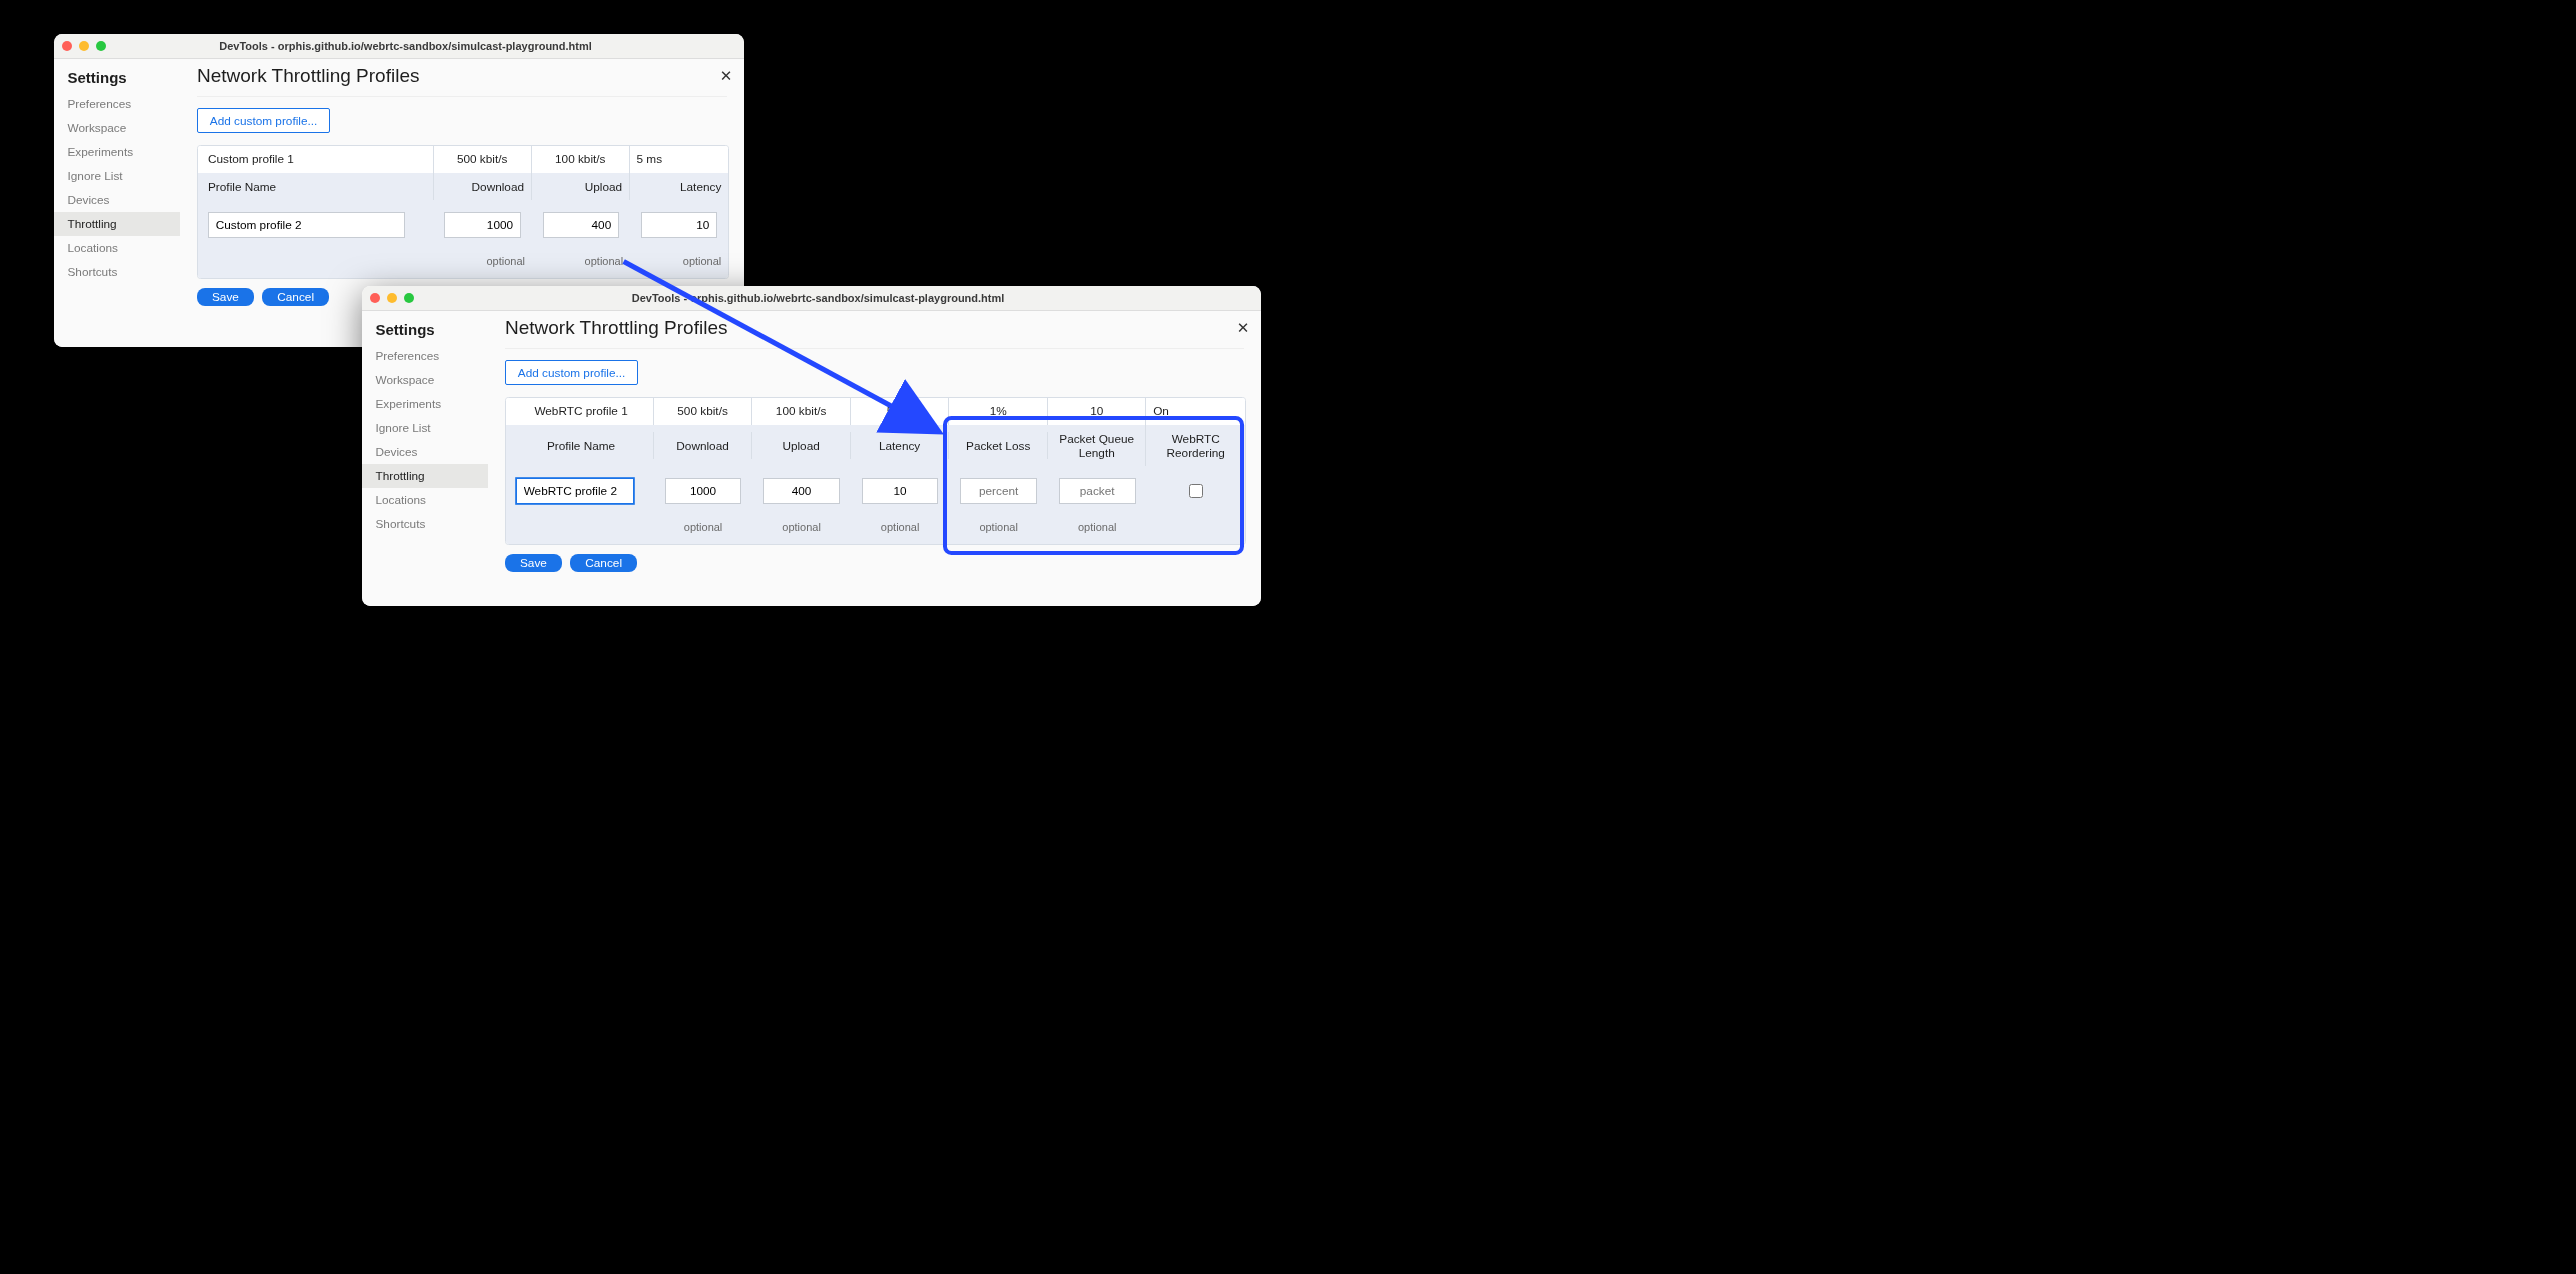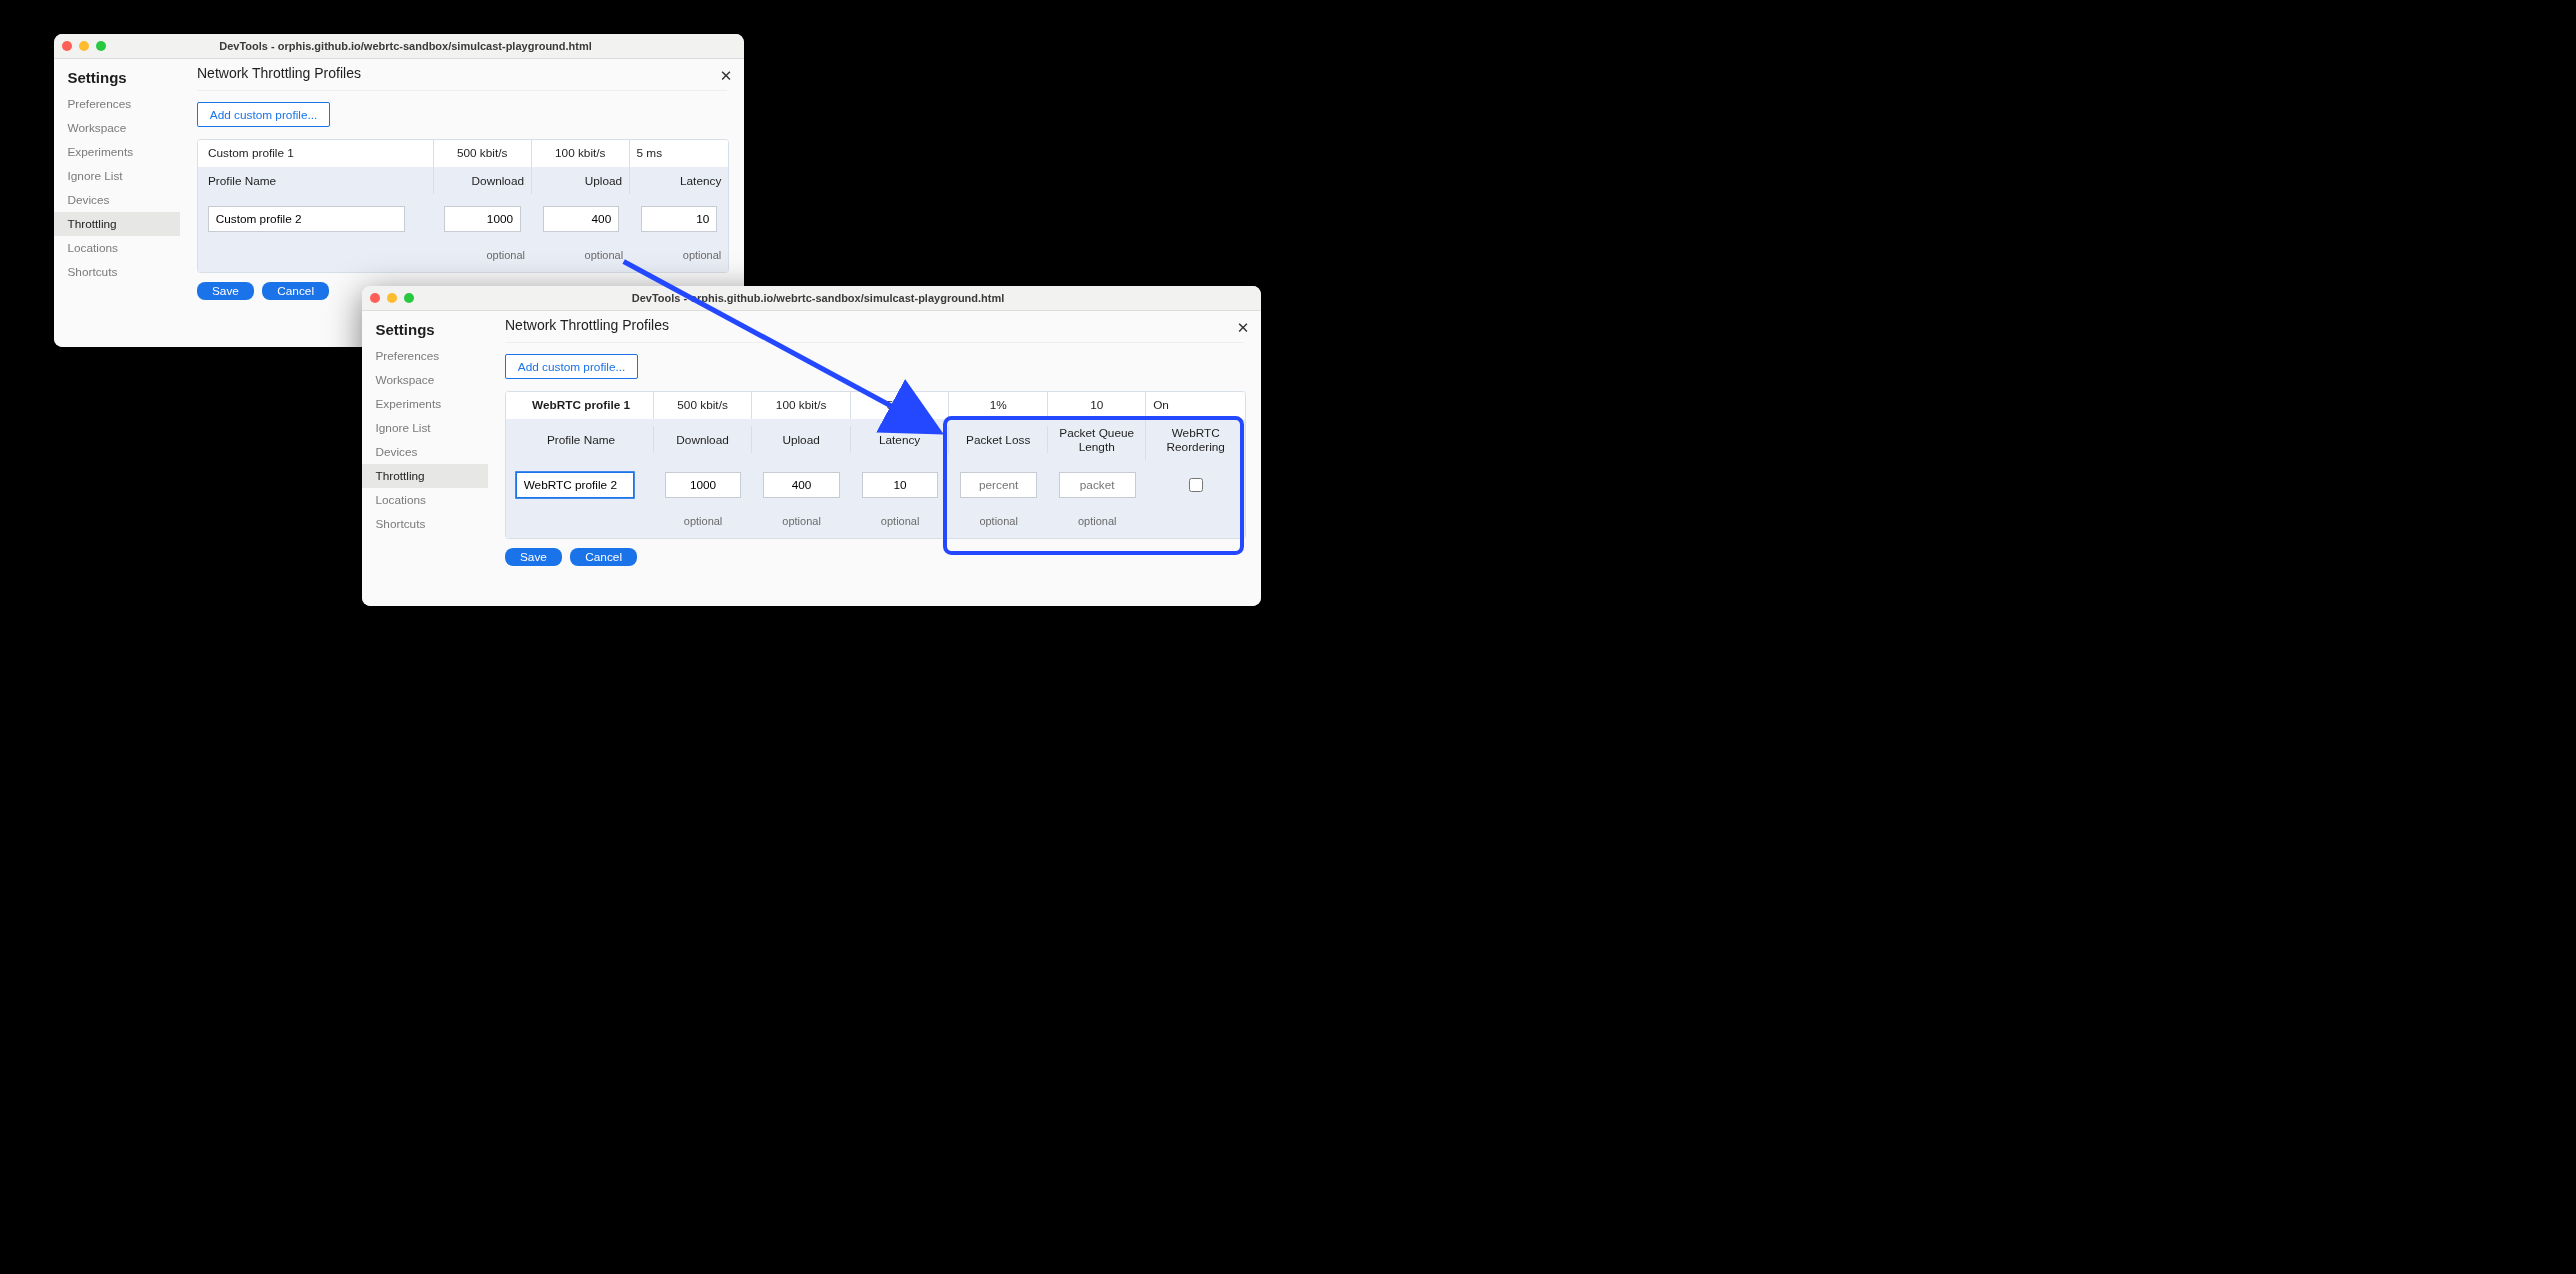--- a/index.html
+++ b/index.html
@@ -84,21 +84,21 @@
   .sidebar-item.active {
     background: var(--sidebar-active-bg);
     color: #222;
   }
 
   .main {
     flex:1;
     padding: 6.7px 17px 17px 17px;
   }
   .main h2 {
-    font-size: 14px;
+    font-size: 19px;
     font-weight: 500;
     margin: 0 0 5px 0;
     border-bottom: 0.8px solid #eee;
     padding-bottom: 8.4px;
   }
   .close-x {
     position:absolute;
     top: 8.4px; right: 11.8px;
     font-size: 15px;
     color: #333;
@@ -270,21 +270,21 @@
       <div class="sidebar-item active">Throttling</div>
       <div class="sidebar-item">Locations</div>
       <div class="sidebar-item">Shortcuts</div>
     </div>
     <div class="main">
       <h2>Network Throttling Profiles</h2>
       <button class="add-btn">Add custom profile...</button>
 
       <div class="profile-table">
         <div class="pt-row cols-7 pt-data">
-          <div style="text-align:center;font-weight:bold;">WebRTC profile 1</div>
+          <div style="text-align:center;">WebRTC profile 1</div>
           <div>500 kbit/s</div>
           <div>100 kbit/s</div>
           <div>5 ms</div>
           <div>1%</div>
           <div>10</div>
           <div style="text-align:left;">On</div>
         </div>
         <div class="pt-row cols-7 pt-header">
           <div style="text-align:center;">Profile Name</div>
           <div>Download</div>

